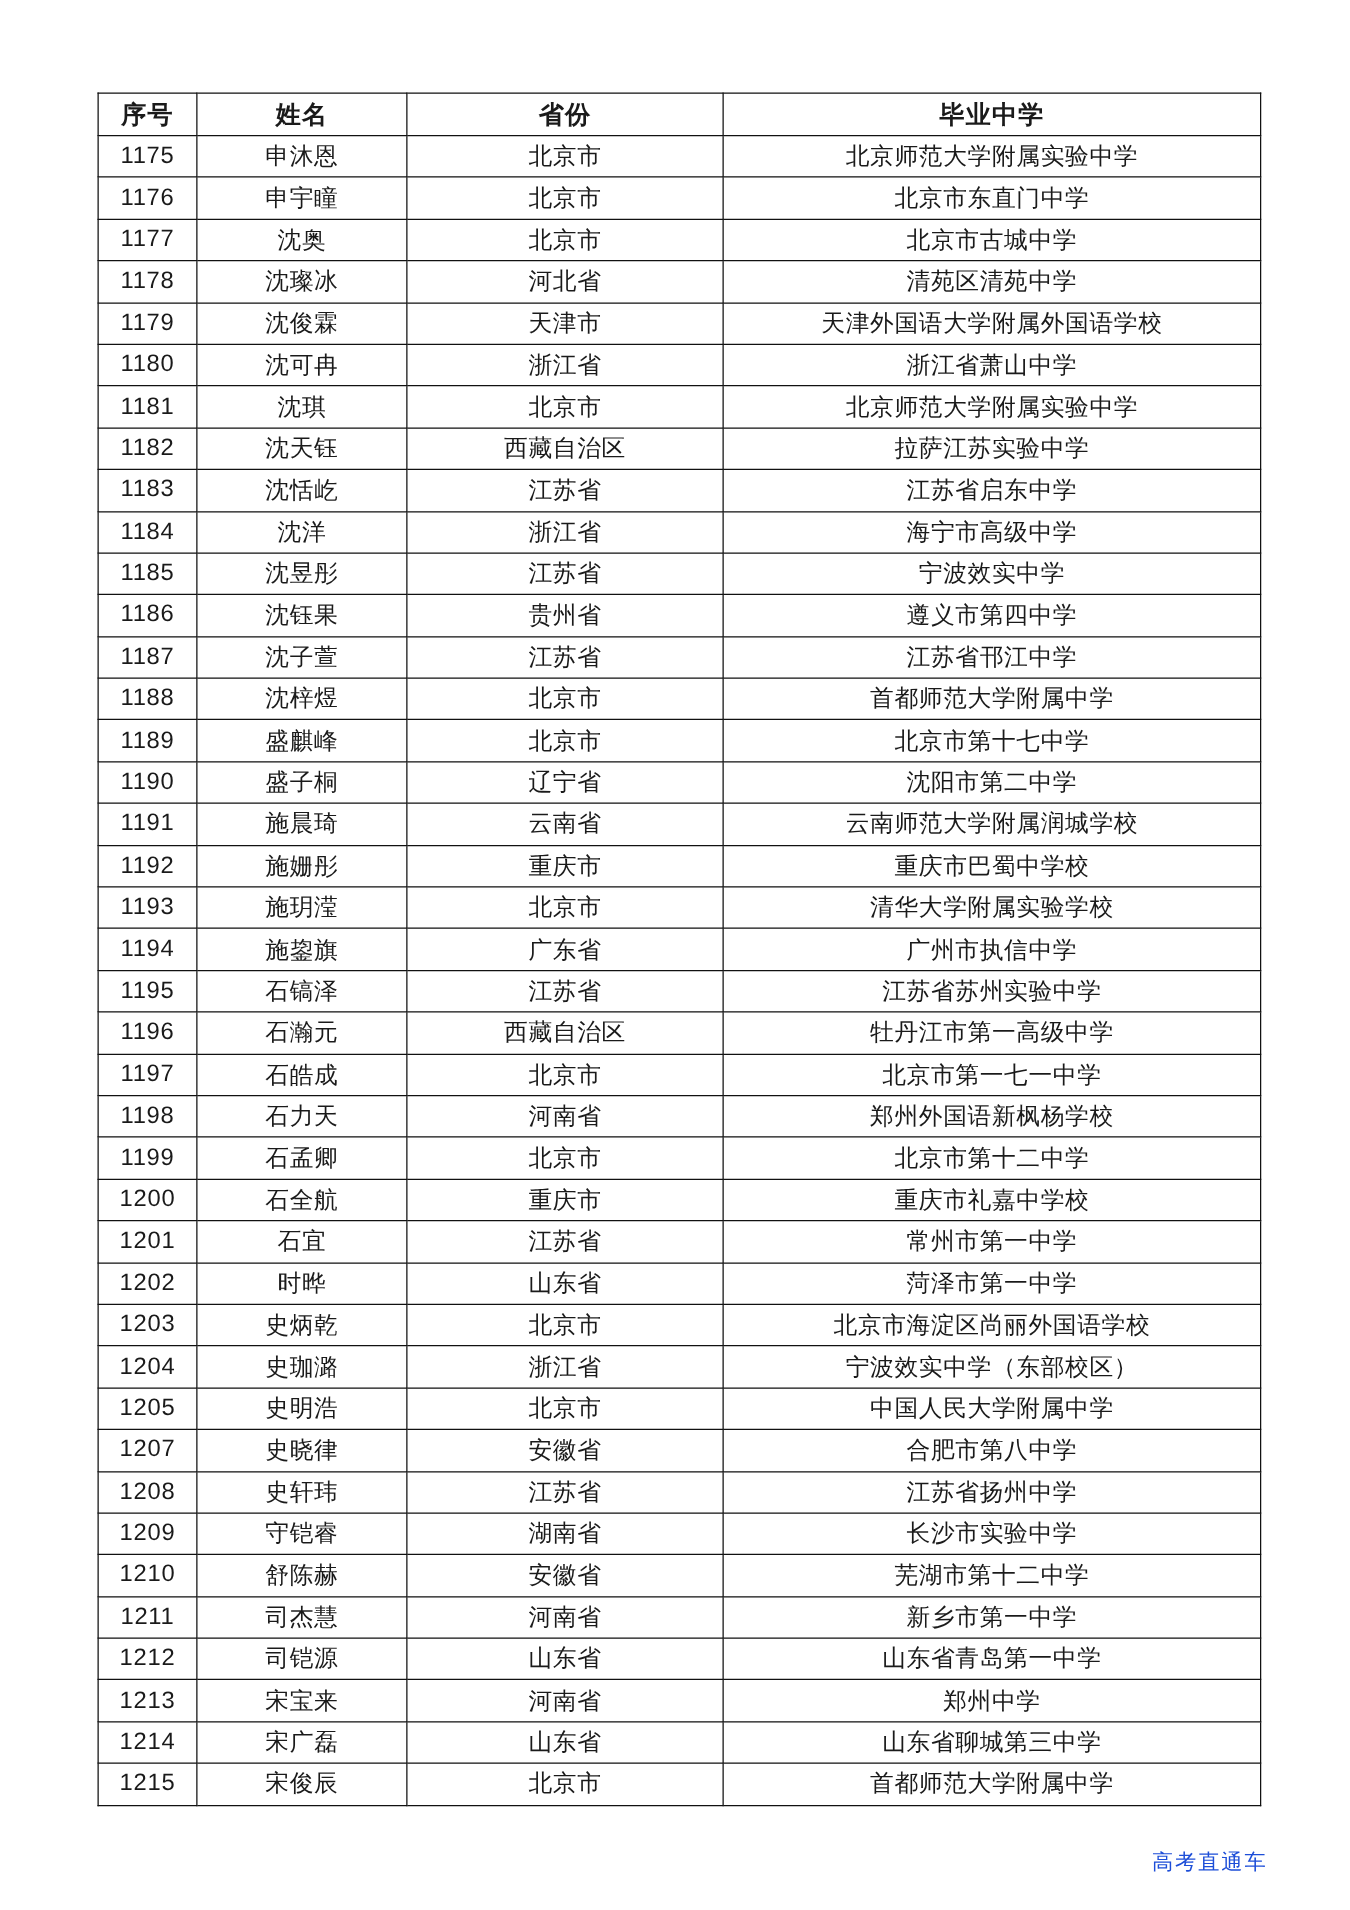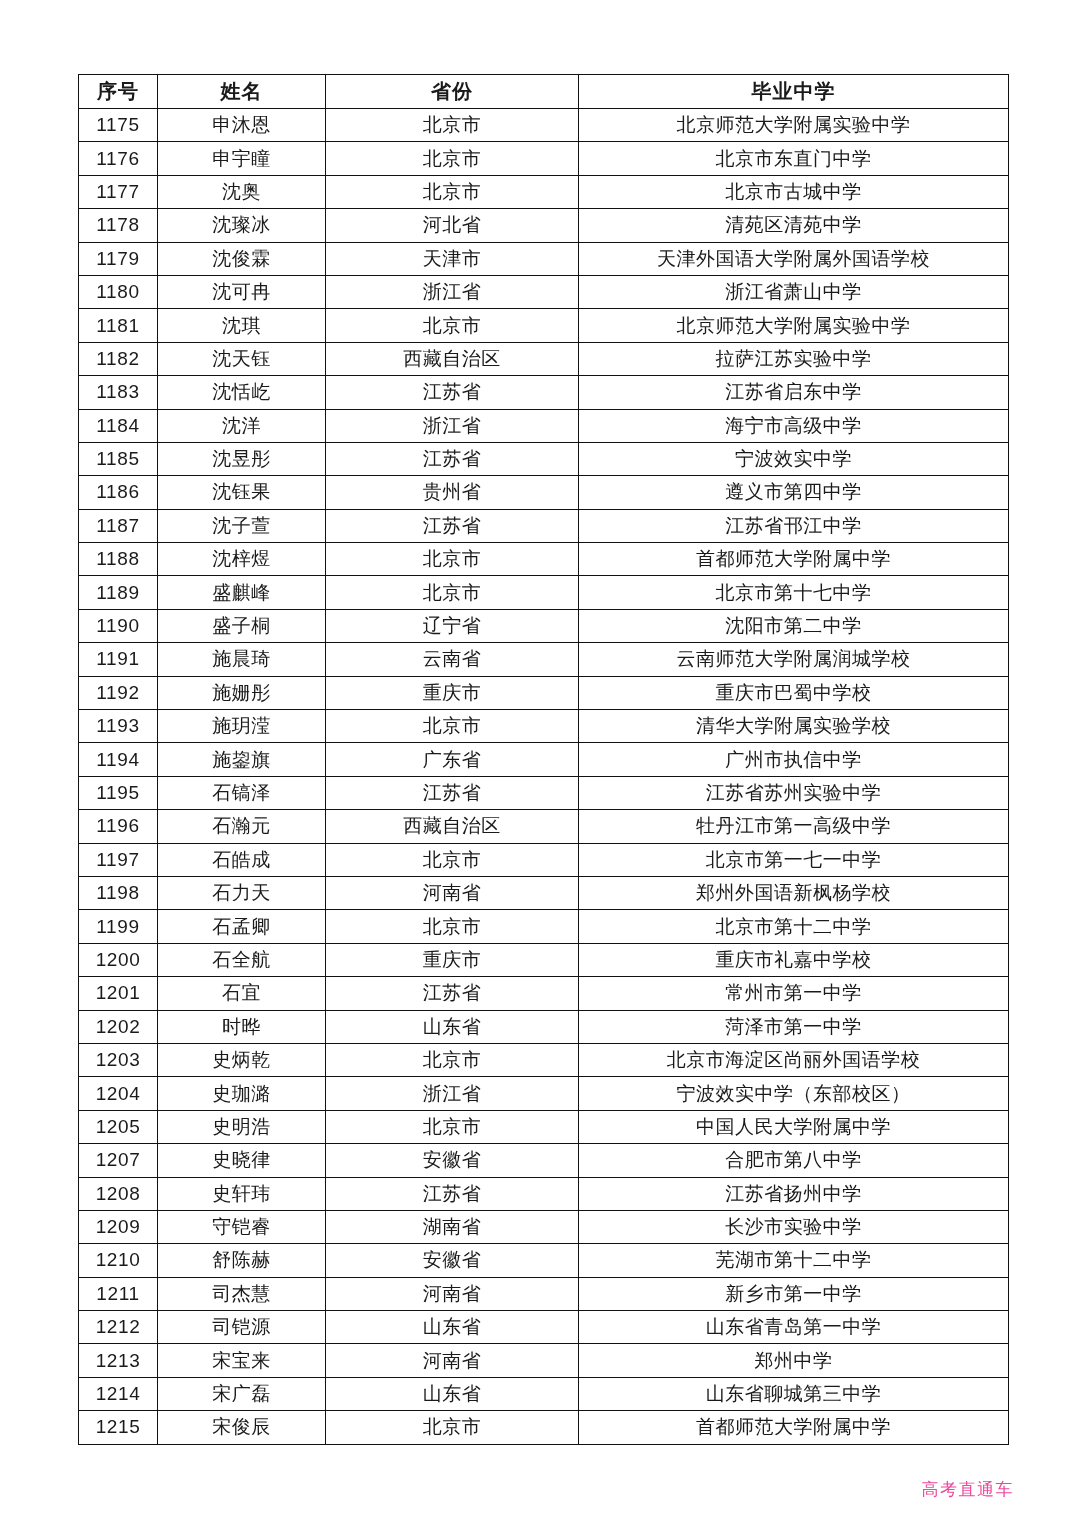--- a/index.html
+++ b/index.html
@@ -330,15 +330,15 @@
         </tr>
         <tr>
           <td class="col-index">1215</td>
           <td class="col-name">宋俊辰</td>
           <td class="col-province">北京市</td>
           <td class="col-school">首都师范大学附属中学</td>
         </tr>
       </tbody>
   </table>
 
-  <div id="watermark" style="color: #ec4899;">高考直通车</div>
+  <div id="watermark" style="color: #1d4ed8;">高考直通车</div>
 
 </div>
 
 </body></html>

